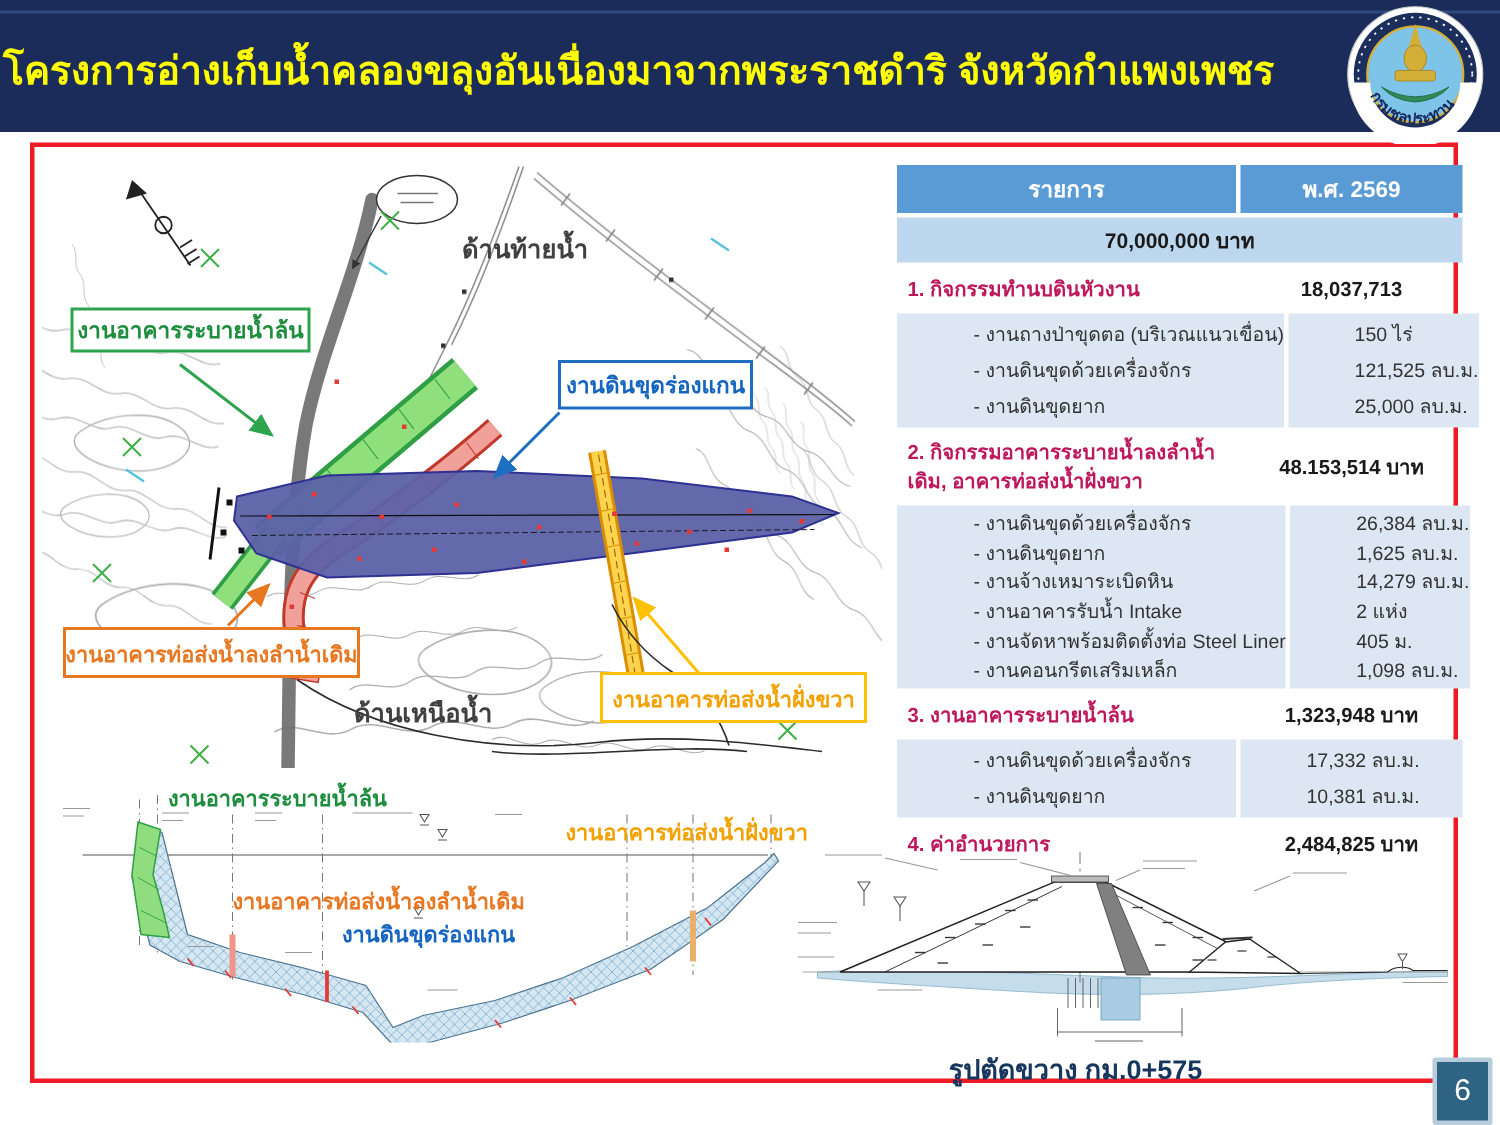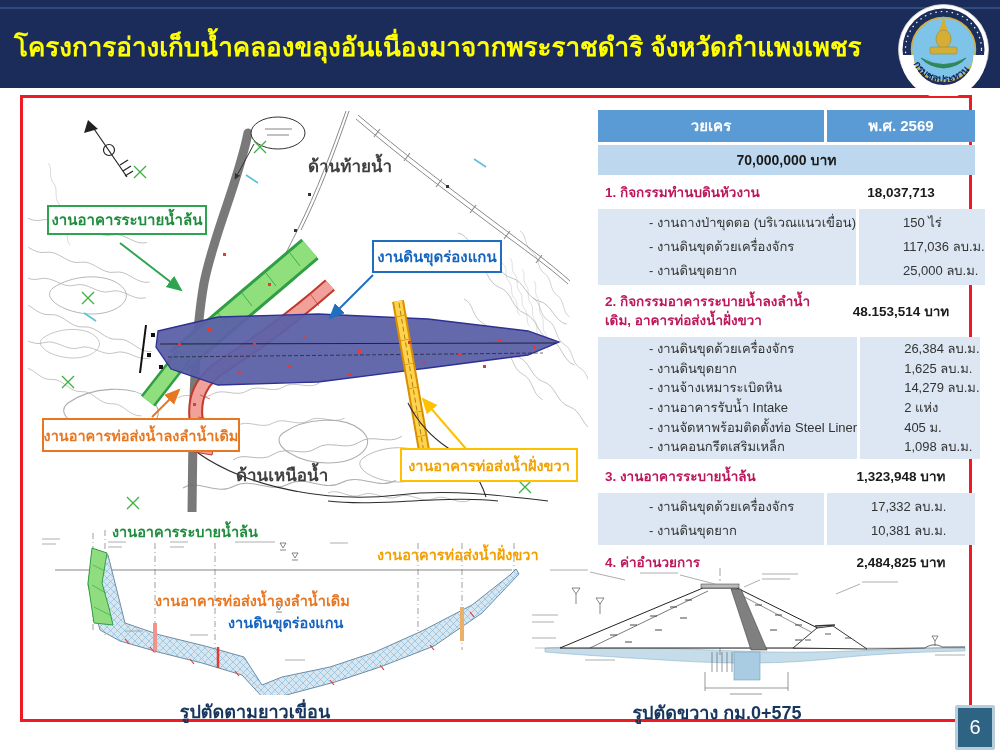--- a/index.html
+++ b/index.html
@@ -2,21 +2,21 @@
 <html><head>
 <meta charset="utf-8">
 <style>
   html,body{margin:0;padding:0;}
   body{width:1000px;height:750px;background:#fff;font-family:"Liberation Sans","DejaVu Sans",sans-serif;position:relative;overflow:hidden;}
   .page{position:absolute;inset:0;width:1000px;height:750px;}
 
   
   .topbar{position:absolute;left:0;top:0;width:1000px;height:88px;background:#1B2C5A;}
   .topbar::before{content:"";position:absolute;left:0;top:7px;width:100%;height:2px;background:#31497F;}
-  .slide-title{position:absolute;left:14px;top:26px;font-size:26px;font-weight:bold;color:#FFFF00;white-space:nowrap;letter-spacing:0;text-align:center;}
+  .slide-title{position:absolute;left:2px;top:26px;font-size:26px;font-weight:bold;color:#FFFF00;white-space:nowrap;letter-spacing:0;text-align:center;}
   .logo{position:absolute;left:897px;top:3px;width:93px;height:93px;z-index:6;}
 
   
   .frame{position:absolute;left:20px;top:95px;width:952px;height:627px;border:3px solid #EE1B24;background:#fff;box-sizing:border-box;}
 
   
   .map{position:absolute;left:28px;top:103px;width:560px;height:409px;}
   .maplabel{position:absolute;font-weight:bold;color:#404040;font-size:17px;white-space:nowrap;}
   .callout{position:absolute;background:#fff;border:2px solid;display:flex;align-items:center;justify-content:center;font-weight:bold;white-space:nowrap;box-sizing:border-box;z-index:3;}
   .co-green{left:47px;top:205px;width:160px;height:30px;border-color:#2FA44F;color:#1E8E3E;font-size:15px;}
@@ -340,21 +340,20 @@
         <line x1="262" y1="45" x2="268" y2="45"></line>
       <polygon points="246,90 252,90 249,95"></polygon>
         <line x1="246" y1="97" x2="252" y2="97"></line>
     </g>
   </svg>
 
   <div class="seclabel sl-green">งานอาคารระบายน้ำล้น</div>
   <div class="seclabel sl-oright">งานอาคารท่อส่งน้ำฝั่งขวา</div>
   <div class="seclabel sl-omid">งานอาคารท่อส่งน้ำลงลำน้ำเดิม</div>
   <div class="seclabel sl-blue">งานดินขุดร่องแกน</div>
-  <div class="caption cap1">รูปตัดตามยาวเขื่อน</div>
 
   <svg class="xsec" viewBox="0 0 440 140">
     <path d="M15,88 C80,84 160,90 240,92 C310,93 380,88 435,87 L435,91 C380,92 330,95 300,99 C250,104 200,104 150,101 C100,98 50,95 15,92 Z" fill="#BFD9E8" stroke="#6FA3C0" stroke-width="0.5" opacity="0.9"></path>
     <line x1="5" y1="88" x2="435" y2="88" stroke="#888" stroke-width="0.5"></line>
     <line x1="190" y1="8" x2="190" y2="95" stroke="#666" stroke-width="0.6" stroke-dasharray="8 3 2 3"></line>
     <polygon points="30,88 173,28 207,28 328,88" fill="#fff" stroke="#222" stroke-width="1"></polygon>
     <rect x="171" y="24" width="38" height="4" fill="#bbb" stroke="#333" stroke-width="0.5"></rect>
     <line x1="178" y1="31" x2="60" y2="88" stroke="#222" stroke-width="0.6"></line>
     <line x1="203" y1="31" x2="300" y2="82" stroke="#222" stroke-width="0.5"></line>
     <polygon points="201,29 211,29 237,90 221,90" fill="#808080" stroke="#333" stroke-width="0.5"></polygon>
@@ -417,40 +416,40 @@
         <line x1="2" y1="78" x2="26" y2="78"></line>
       <line x1="55" y1="100" x2="85" y2="100"></line>
         <line x1="405" y1="95" x2="435" y2="95"></line>
     </g>
   </svg>
 
   <div class="caption cap2">รูปตัดขวาง กม.0+575</div>
 
   <div class="btable">
     <div class="trow r-head">
-      <div class="c1">วยเคร</div>
+      <div class="c1">รายการ</div>
       <div class="c2">พ.ศ. 2569</div>
     </div>
     <div class="trow r-budget">
       <div class="c2">70,000,000 บาท</div>
     </div>
     <div>
         <div class="trow title-row">
           <div class="c1">1. กิจกรรมทำนบดินหัวงาน</div>
           <div class="c2">18,037,713</div>
         </div>
         <div class="trow detail-row">
           <div class="c1">
             <div class="dline">- งานถางป่าขุดตอ (บริเวณแนวเขื่อน)</div>
             <div class="dline">- งานดินขุดด้วยเครื่องจักร</div>
             <div class="dline">- งานดินขุดยาก</div>
           </div>
           <div class="c2">
             <div class="dline">150 ไร่</div>
-            <div class="dline">117,036 ลบ.ม.</div>
+            <div class="dline">121,525 ลบ.ม.</div>
             <div class="dline">25,000 ลบ.ม.</div>
           </div>
         </div>
         <div class="trow title-row tall">
           <div class="c1">2. กิจกรรมอาคารระบายน้ำลงลำน้ำเดิม, อาคารท่อส่งน้ำฝั่งขวา</div>
           <div class="c2">48.153,514 บาท</div>
         </div>
         <div class="trow detail-row dsix">
           <div class="c1">
             <div class="dline">- งานดินขุดด้วยเครื่องจักร</div>

